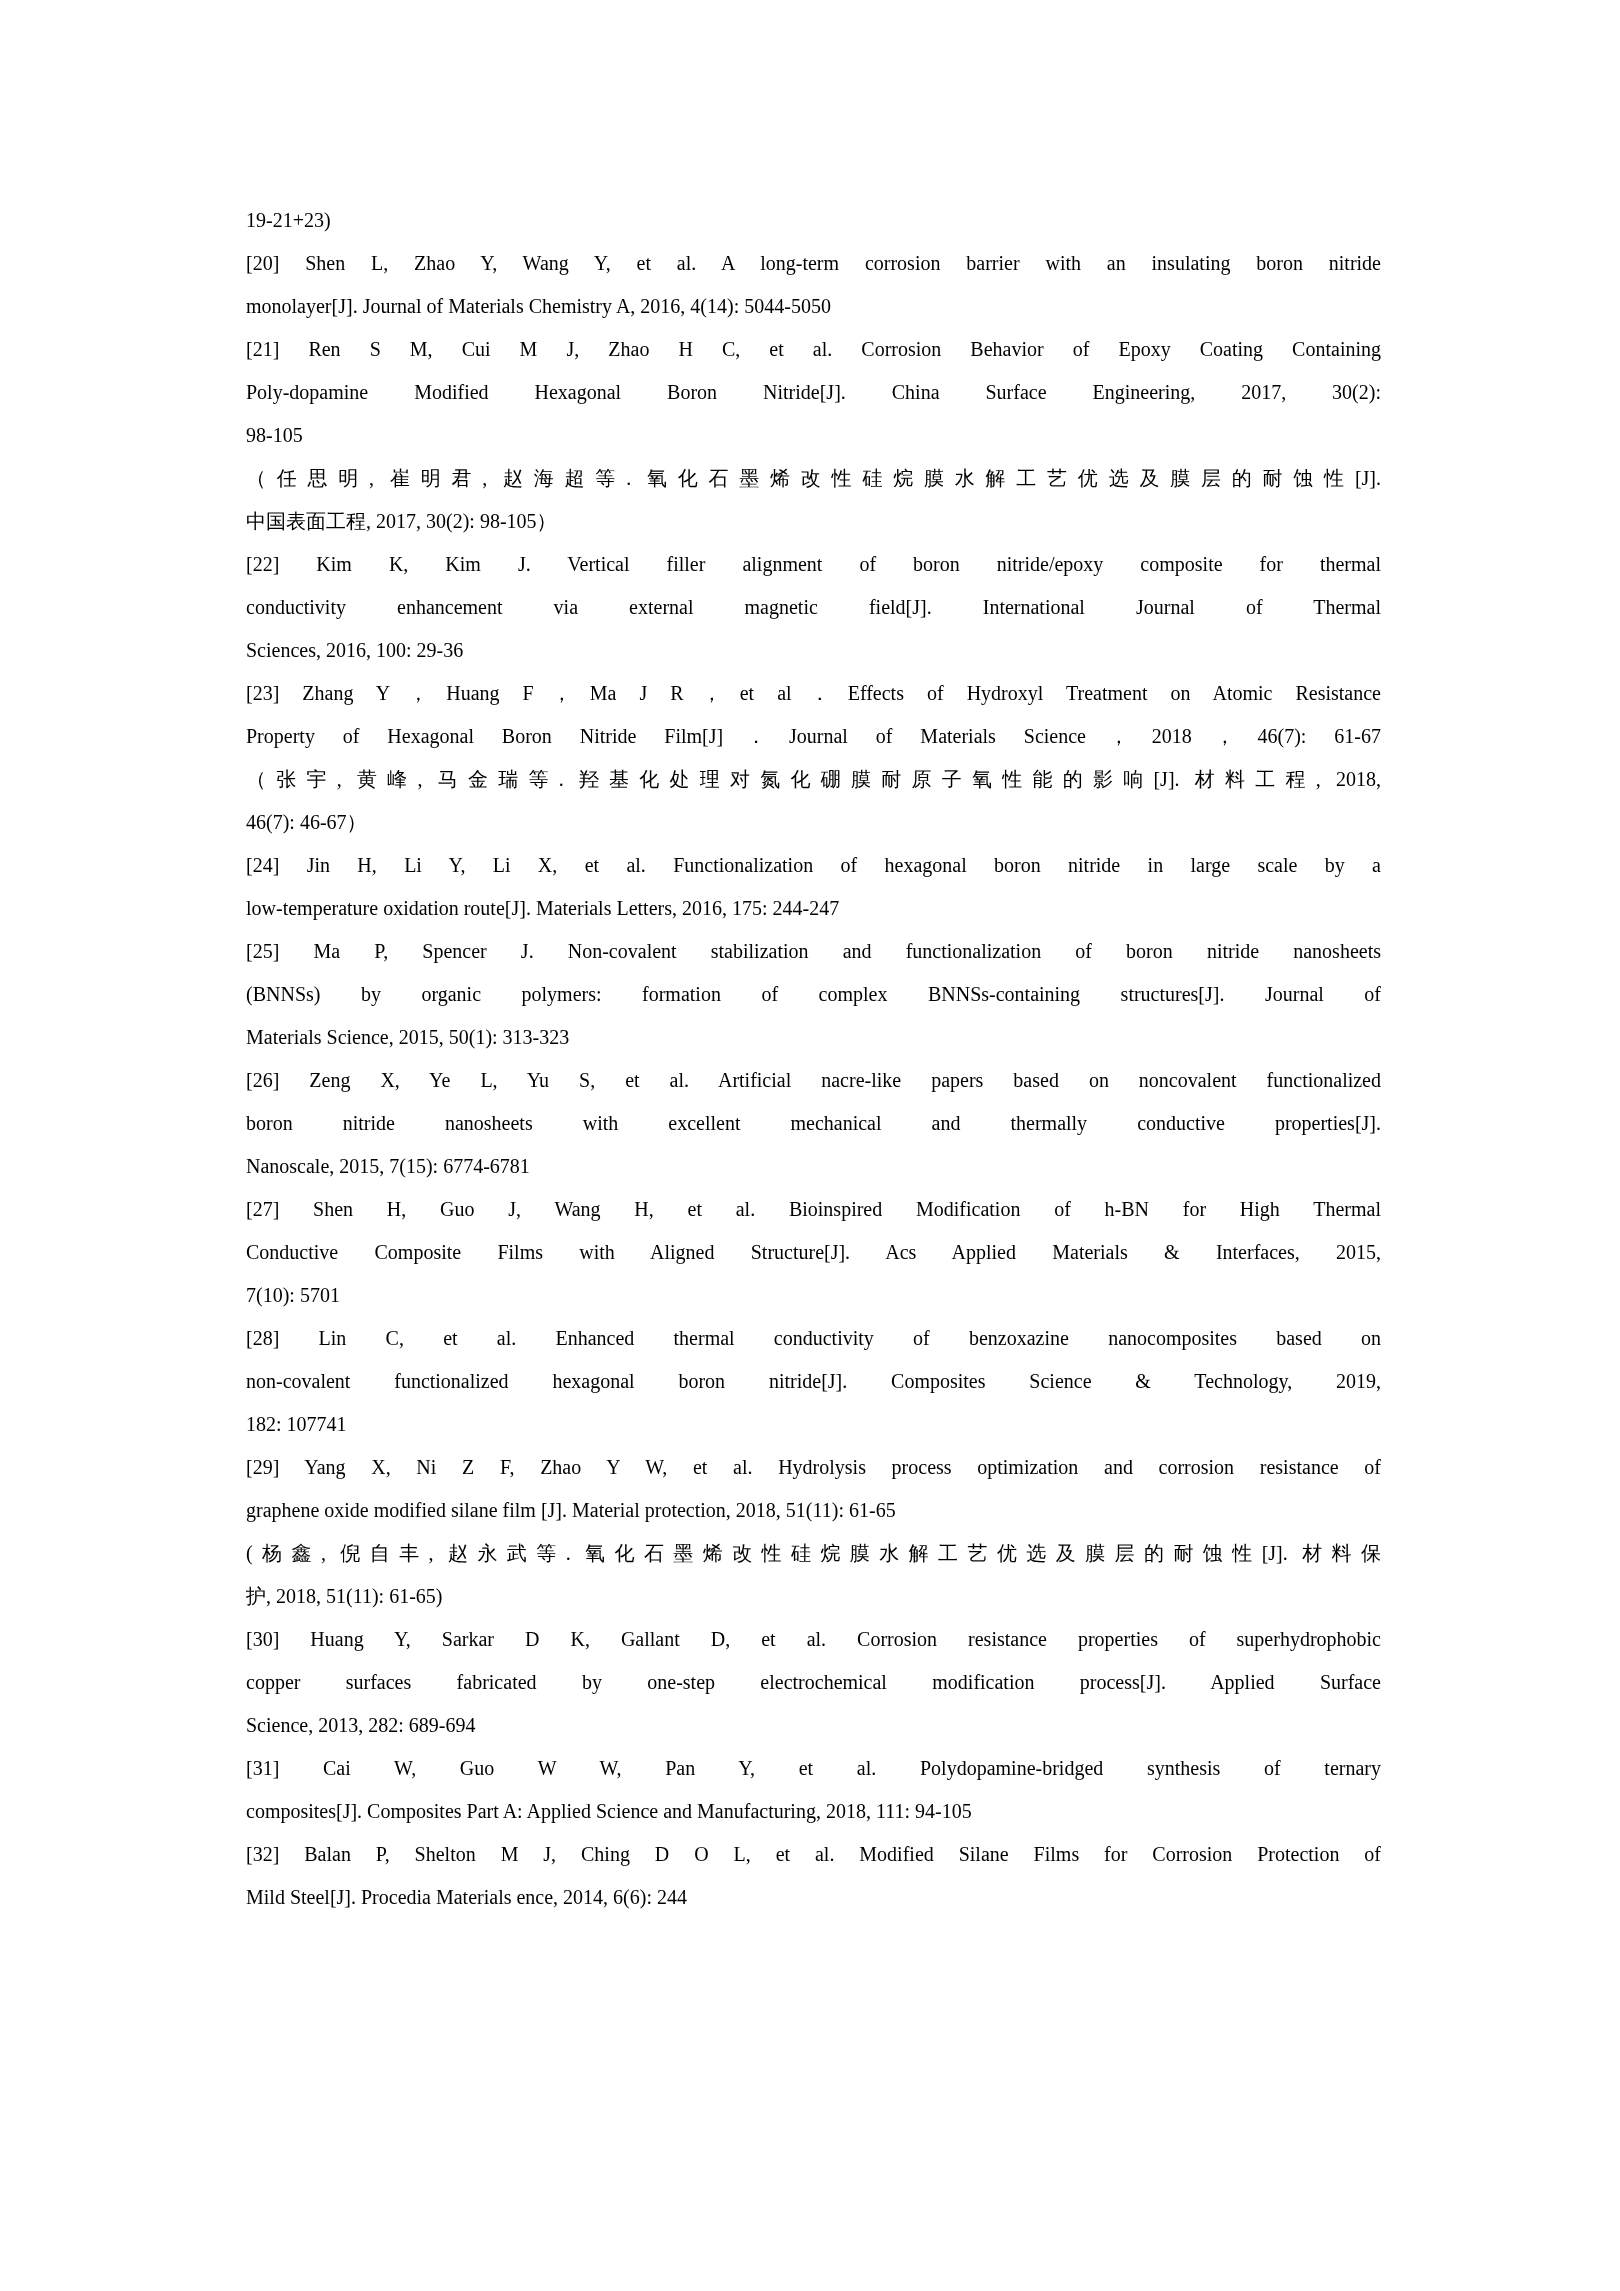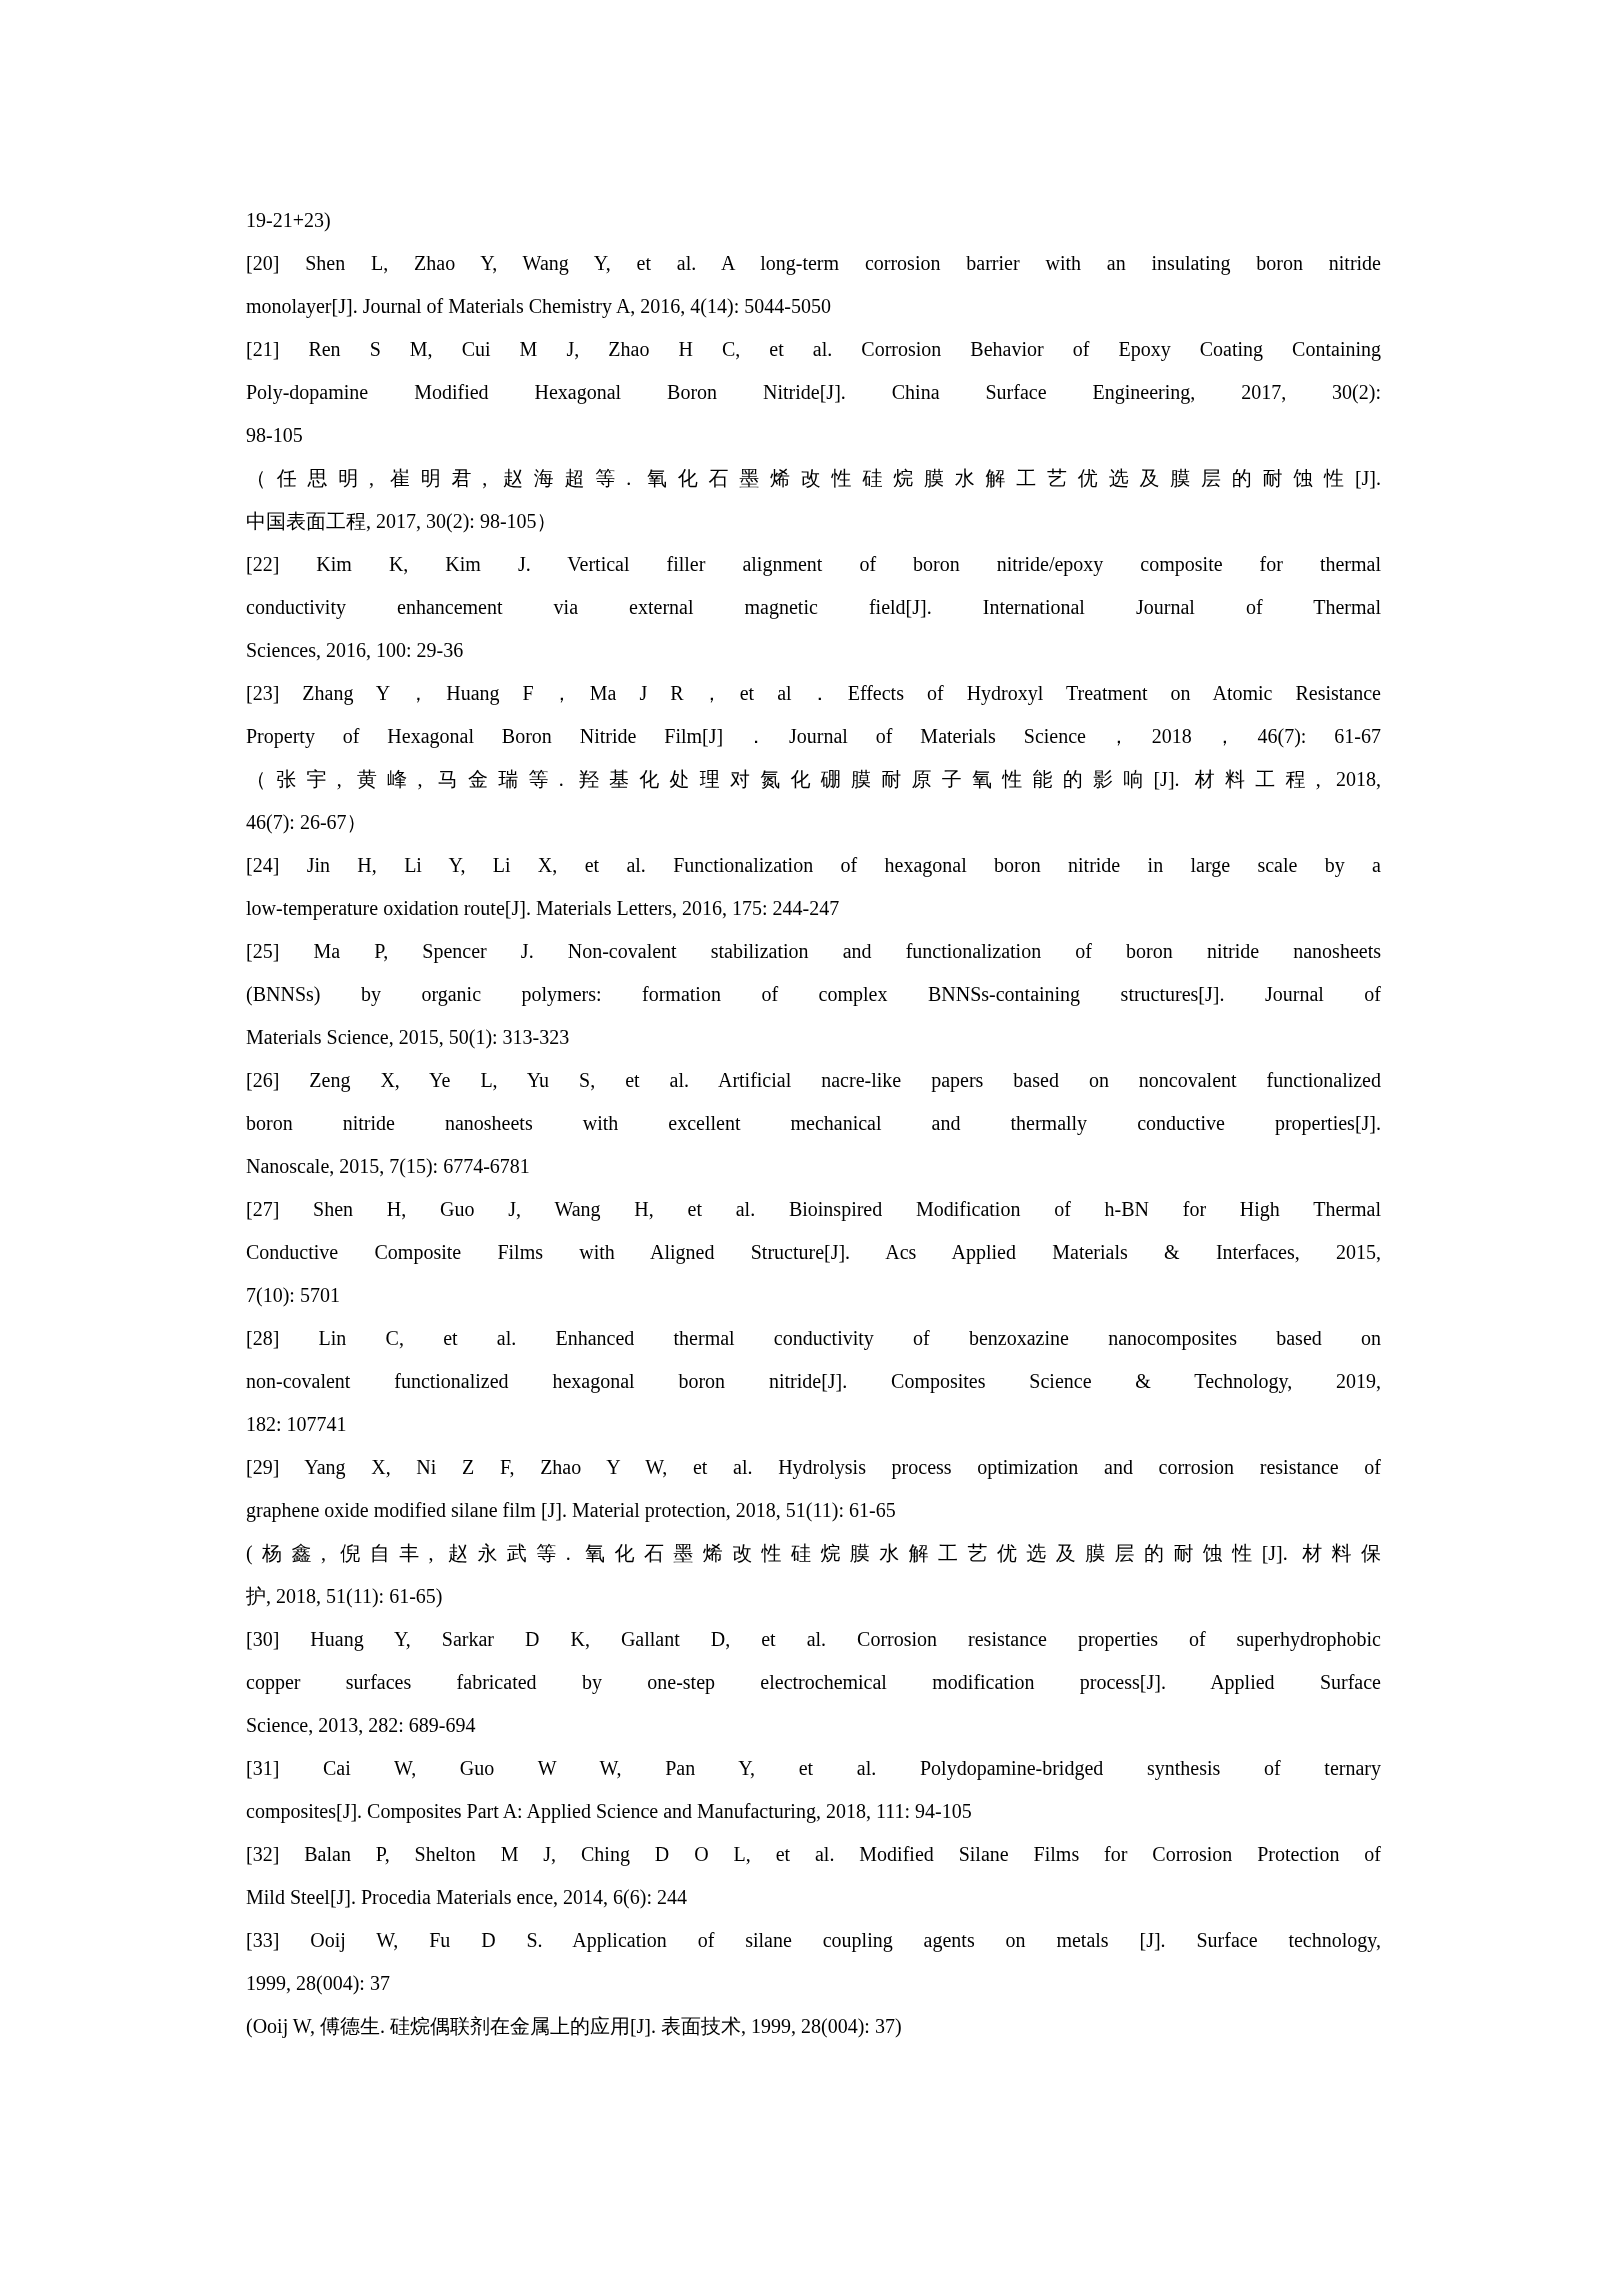--- a/index.html
+++ b/index.html
@@ -48,21 +48,21 @@
       </div>
       <div class="ref">
         <span class="line justify">[22] Kim K, Kim J. Vertical filler alignment of boron nitride/epoxy composite for thermal</span>
         <span class="line justify">conductivity enhancement via external magnetic field[J]. International Journal of Thermal</span>
         <span class="line">Sciences, 2016, 100: 29-36</span>
       </div>
       <div class="ref">
         <span class="line justify">[23] Zhang Y，Huang F，Ma J R，et al．Effects of Hydroxyl Treatment on Atomic Resistance</span>
         <span class="line justify">Property of Hexagonal Boron Nitride Film[J]．Journal of Materials Science，2018，46(7): 61-67</span>
         <span class="line justify">（张宇, 黄峰, 马金瑞等. 羟基化处理对氮化硼膜耐原子氧性能的影响[J]. 材料工程, 2018,</span>
-        <span class="line">46(7): 26-67）</span>
+        <span class="line">46(7): 46-67）</span>
       </div>
       <div class="ref">
         <span class="line justify">[24] Jin H, Li Y, Li X, et al. Functionalization of hexagonal boron nitride in large scale by a</span>
         <span class="line">low-temperature oxidation route[J]. Materials Letters, 2016, 175: 244-247</span>
       </div>
       <div class="ref">
         <span class="line justify">[25] Ma P, Spencer J. Non-covalent stabilization and functionalization of boron nitride nanosheets</span>
         <span class="line justify">(BNNSs) by organic polymers: formation of complex BNNSs-containing structures[J]. Journal of</span>
         <span class="line">Materials Science, 2015, 50(1): 313-323</span>
       </div>
@@ -93,20 +93,15 @@
         <span class="line">Science, 2013, 282: 689-694</span>
       </div>
       <div class="ref">
         <span class="line justify">[31] Cai W, Guo W W, Pan Y, et al. Polydopamine-bridged synthesis of ternary</span>
         <span class="line">composites[J]. Composites Part A: Applied Science and Manufacturing, 2018, 111: 94-105</span>
       </div>
       <div class="ref">
         <span class="line justify">[32] Balan P, Shelton M J, Ching D O L, et al. Modified Silane Films for Corrosion Protection of</span>
         <span class="line">Mild Steel[J]. Procedia Materials ence, 2014, 6(6): 244</span>
       </div>
-      <div class="ref">
-        <span class="line justify">[33] Ooij W, Fu D S. Application of silane coupling agents on metals [J]. Surface technology,</span>
-        <span class="line">1999, 28(004): 37</span>
-        <span class="line">(Ooij W,  傅德生.  硅烷偶联剂在金属上的应用[J].  表面技术, 1999, 28(004): 37)</span>
-      </div>
     </div>
 </div>
 
 
 </body></html>

